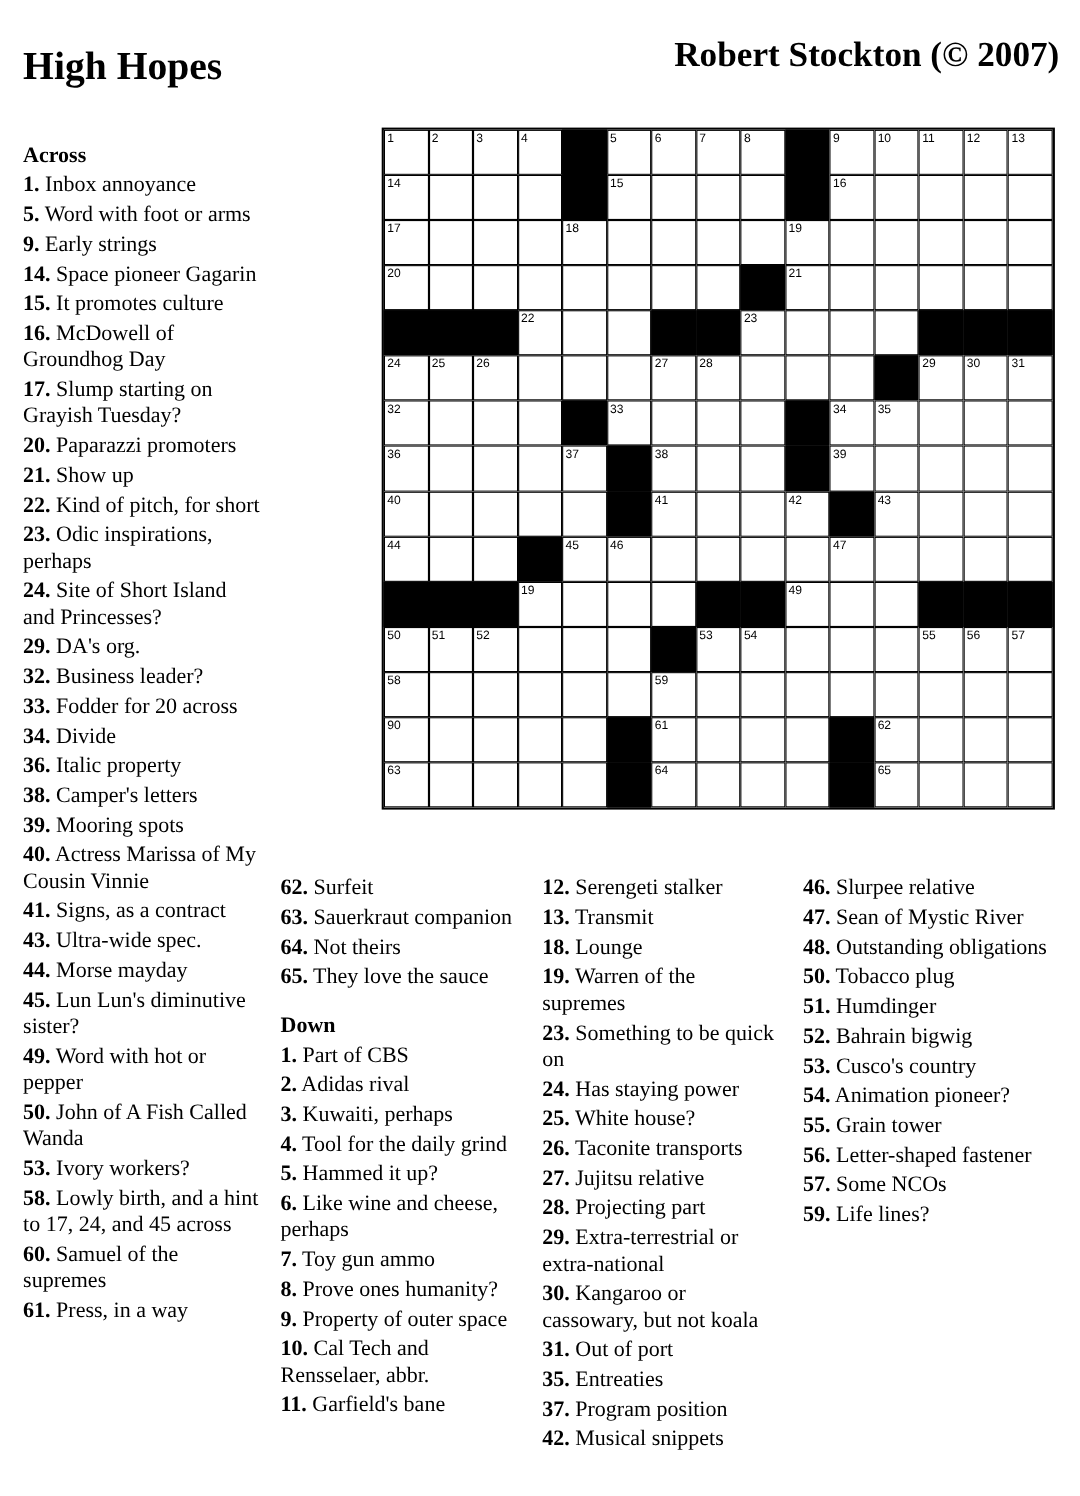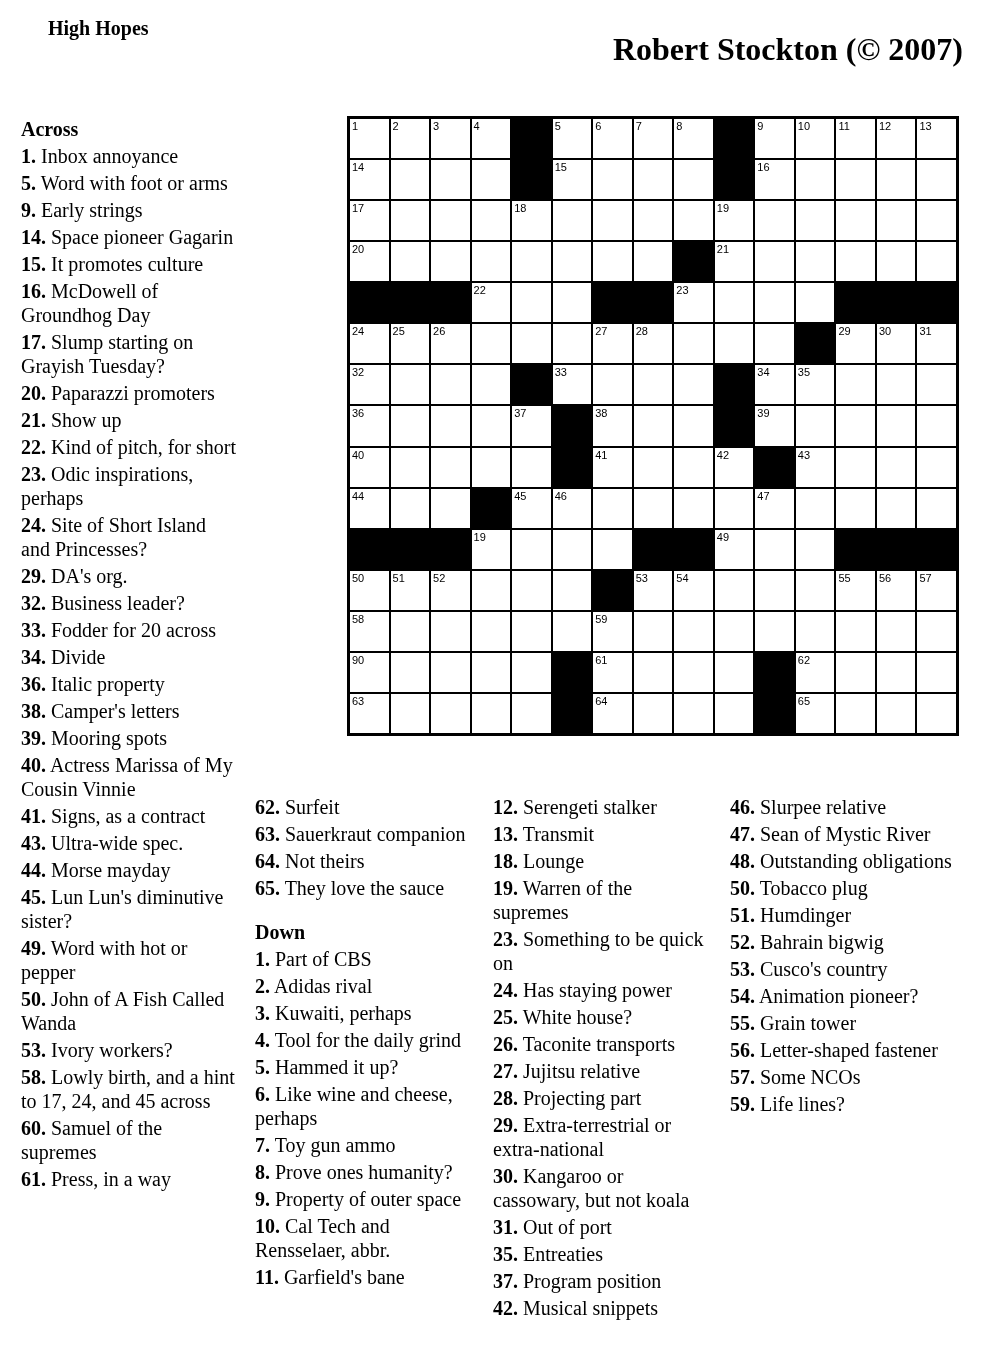--- a/index.html
+++ b/index.html
@@ -5,22 +5,22 @@
   html,body { margin:0; padding:0; }
   body {
     width:982px; height:1360px;
     background:#ffffff;
     color:#000000;
     font-family:"Liberation Serif", serif;
     position:relative;
     overflow:hidden;
   }
   .page-title {
-    position:absolute; left:21px; top:17px;
-    font-size:20px; font-weight:bold; white-space:nowrap;margin-left:27px;
+    position:absolute; left:21px; top:39px;
+    font-size:36px; font-weight:bold; white-space:nowrap;
   }
   .page-byline {
     position:absolute; right:19px; top:31px;
     font-size:32px; font-weight:bold; white-space:nowrap;
   }
   .xw-grid {
     position:absolute; left:347px; top:116px;
     width:612px; height:620px;
     display:grid;
     grid-template-columns:repeat(15,1fr);
@@ -38,21 +38,21 @@
   .cell.black { background:#000000; }
   .cell .num {
     position:absolute; top:0px; left:2px;
     font-family:"Liberation Sans", sans-serif;
     font-size:11px; line-height:14px;
   }
   .clue-col {
     position:absolute;
     font-size:20px; line-height:24px;
   }
-  .clue-col.c1 { left:21px;  top:117px; width:215px; }
+  .clue-col.c1 { left:21px;  top:129px; width:215px; }
   .clue-col.c2 { left:255px; top:795px; width:218px; }
   .clue-col.c3 { left:493px; top:795px; width:218px; }
   .clue-col.c4 { left:730px; top:795px; width:225px; }
   .clue { margin:0 0 3px 0; }
   .clue-header { font-weight:bold; margin:0 0 3px 0; }
   .clue-header.gap-above { margin-top:20px; }
   .cnum { font-weight:bold; }
 </style>
 </head>
 <body>

